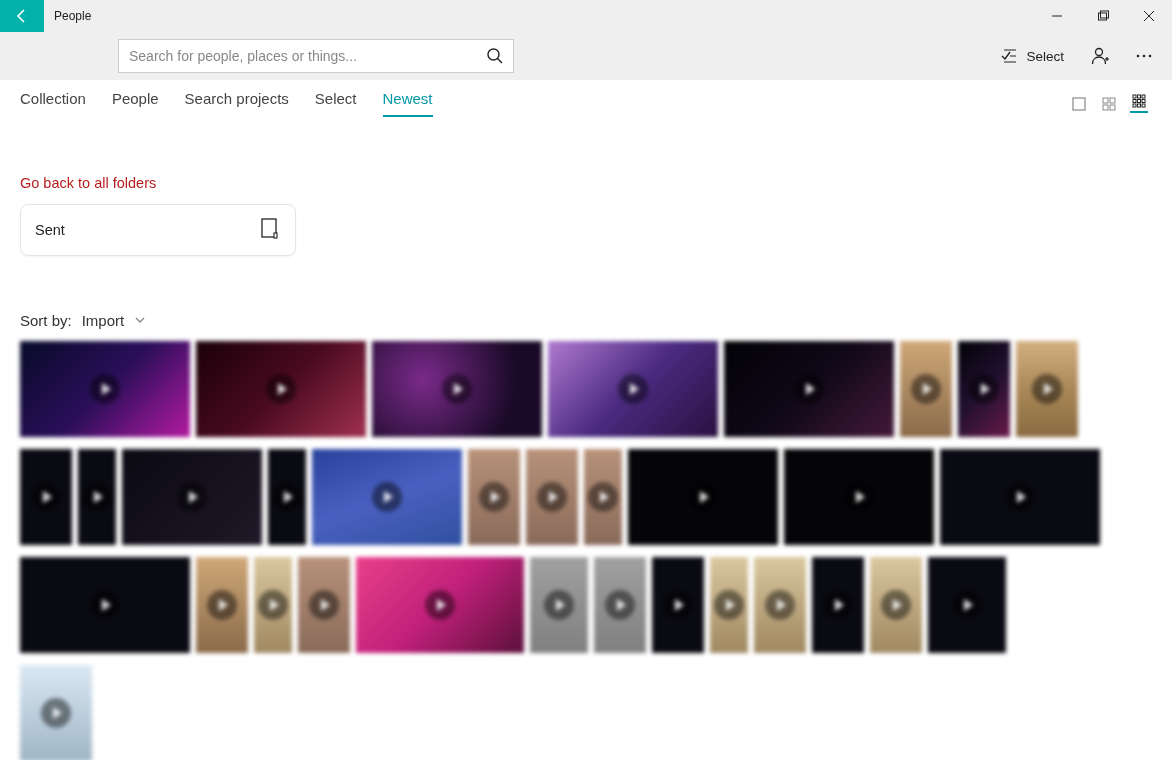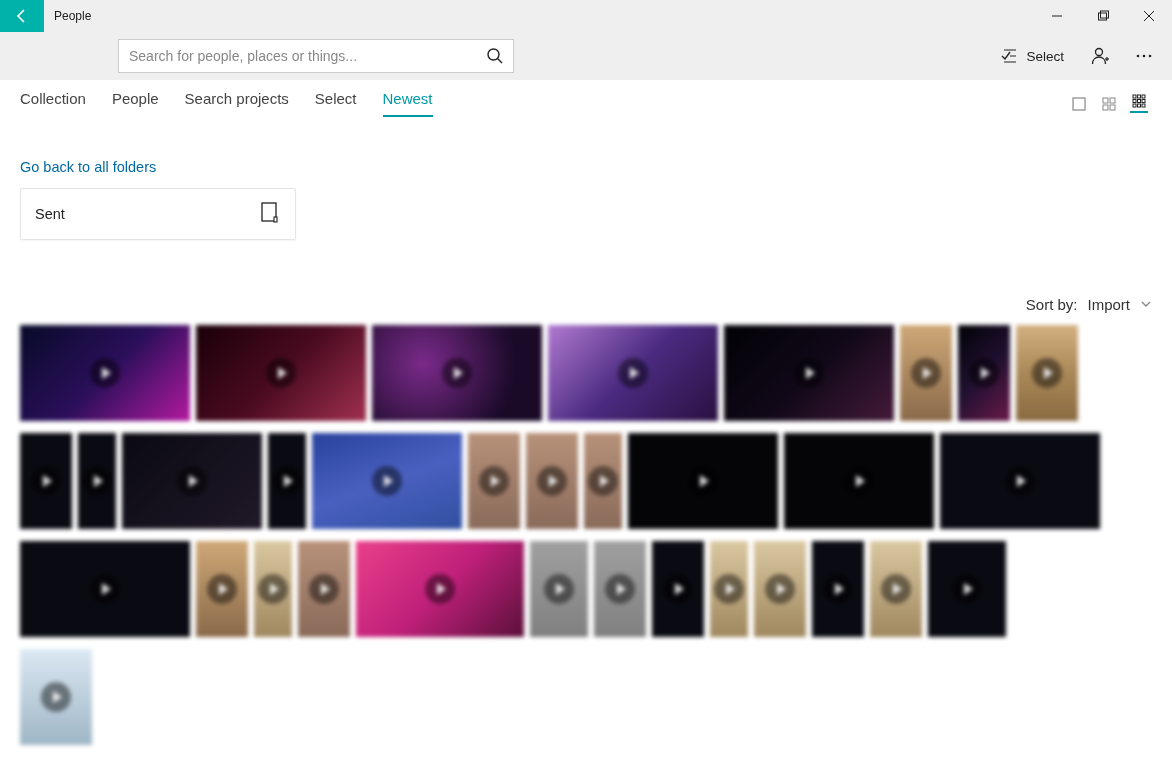--- a/index.html
+++ b/index.html
@@ -30,26 +30,26 @@
   .tab { font-size: 15px; color: #444; padding-bottom: 8px; border-bottom: 2px solid transparent; }
   .tab.active { color: #0099a8; border-bottom-color: #0099a8; }
   .tabs-spacer { flex: 1; }
   .view-btns { display: flex; gap: 12px; align-items: center; padding-right: 4px; }
   .view-btn { width: 18px; height: 18px; display: flex; align-items: center; justify-content: center; }
   .view-btn.active { border-bottom: 2px solid #0099a8; padding-bottom: 4px; }
 
   
   .content { padding: 38px 20px 0 20px; }
   .path { font-size: 14.5px; color: #555; }
-  .back-link { color: #0369a1; font-size: 14.5px; margin-top: 4px; display: inline-block; }
+  .back-link { color: #b91c1c; font-size: 14.5px; margin-top: 20px; display: inline-block; }
   .folders { margin-top: 12px; display: flex; }
-  .folder-card { width: 276px; height: 52px; border: 1px solid #e5e5e5; border-radius: 2px; padding: 0 14px; display: flex; align-items: center; justify-content: space-between; box-shadow: 0 1px 2px rgba(0,0,0,0.05); }
+  .folder-card { width: 276px; height: 52px; border: 1px solid #e5e5e5; border-radius: 8px; padding: 0 14px; display: flex; align-items: center; justify-content: space-between; box-shadow: 0 1px 2px rgba(0,0,0,0.05); }
   .folder-name { font-size: 14.5px; color: #222; }
 
-  .sort-row { margin-top: 56px; display: flex; gap: 10px; align-items: center; font-size: 15px; color: #333; justify-content: flex-end; }
+  .sort-row { margin-top: 56px; display: flex; gap: 10px; align-items: center; font-size: 15px; color: #333; }
   .sort-row .chev { color: #888; }
 
   
   .grid { margin-top: 12px; display: flex; flex-wrap: wrap; gap: 6px; width: 1132px; }
   .thumb { height: 96px; position: relative; filter: blur(2.0px); }
   .thumb::after { 
     content: ""; position: absolute; left: 50%; top: 50%; width: 30px; height: 30px; margin: -15px 0 0 -15px;
     border-radius: 50%; background: rgba(0,0,0,0.45);
   }
   .thumb::before {

